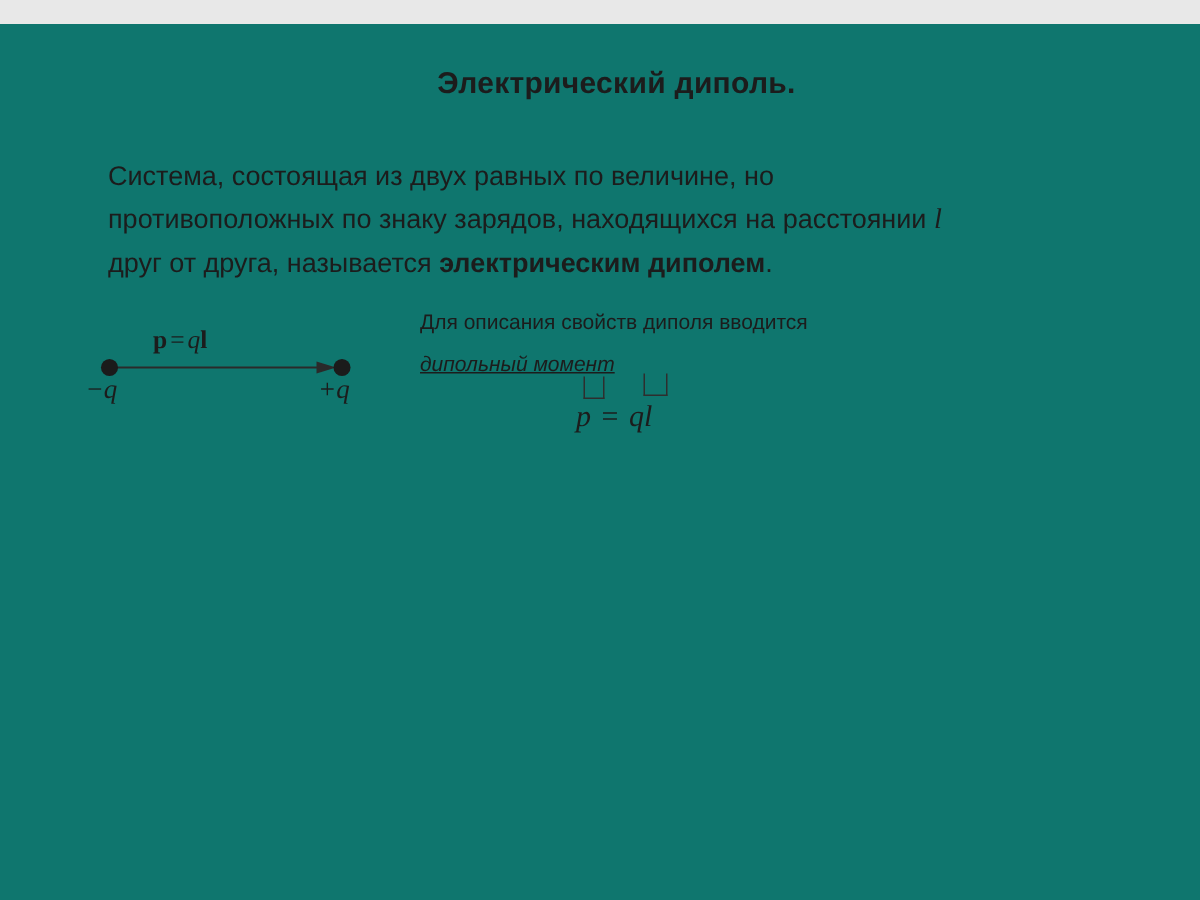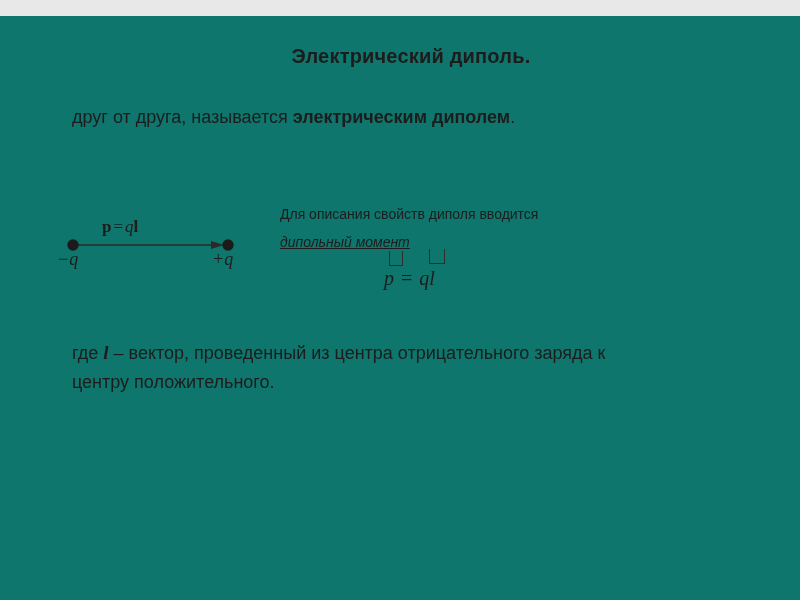--- a/index.html
+++ b/index.html
@@ -72,20 +72,26 @@
 </style>
 </head>
 <body>
 
 <div class="slide">
 
   <div class="title">Электрический диполь.</div>
 
   <div class="intro">
     <div>
+      <span>Система, состоящая из двух равных по величине, но</span>
+    </div>
+    <div>
+      <span>противоположных по знаку зарядов, находящихся на расстоянии </span><span class="math-var">l</span>
+    </div>
+    <div>
       <span>друг от друга, называется </span><span class="bold">электрическим диполем</span><span>.</span>
     </div>
   </div>
 
   <div class="diagram">
     <svg width="210" height="72" viewBox="0 0 210 72">
       <line x1="23" y1="34" x2="168" y2="34" stroke="#2a2a2a" stroke-width="1.4"></line>
       <polygon points="161,30 174,34 161,38" fill="#2a2a2a"></polygon>
       <circle cx="23" cy="34" r="5.7" fill="#1b1b1b"></circle>
       <circle cx="178" cy="34" r="5.7" fill="#1b1b1b"></circle>
@@ -99,20 +105,14 @@
 
   <div class="note">
     <div>Для описания свойств диполя вводится</div>
     <div class="em">дипольный момент</div>
   </div>
 
   <div class="formula">
     <span class="fletter"><i class="vec-box"></i><span>p</span></span><span class="feq">=</span><span>q</span><span class="fletter"><i class="vec-box over-l"></i><span>l</span></span>
   </div>
 
-  <div class="outro">
-    <div>
-      <span>где </span><span class="math-var bold">l</span><span> – вектор, проведенный из центра отрицательного заряда к</span>
-    </div>
-    <div>центру положительного.</div>
-  </div>
 
 </div>
 
 </body></html>

